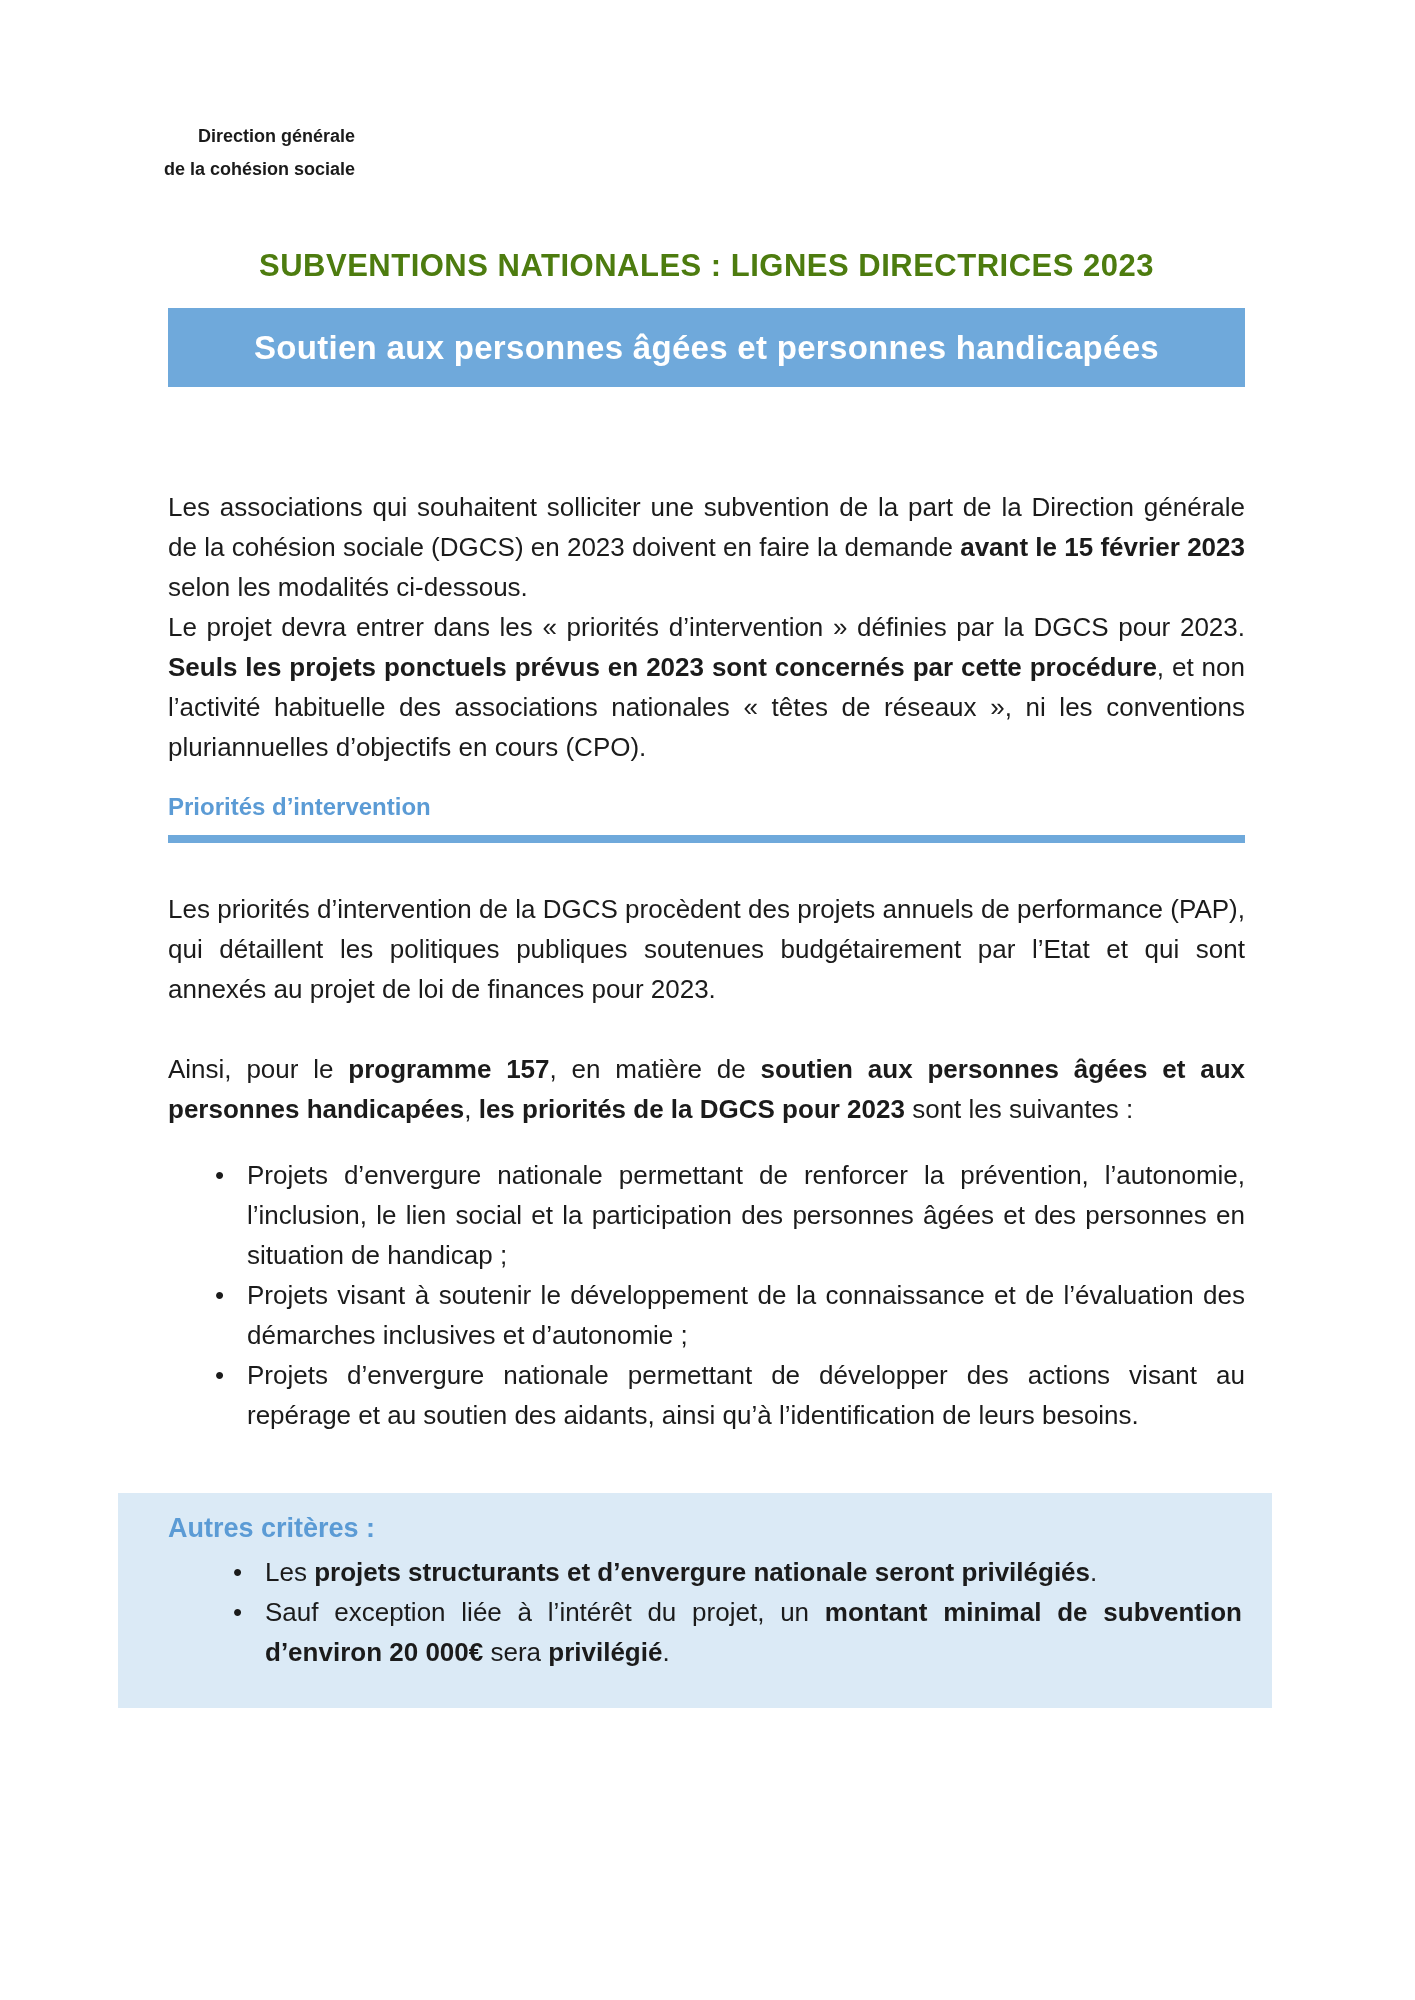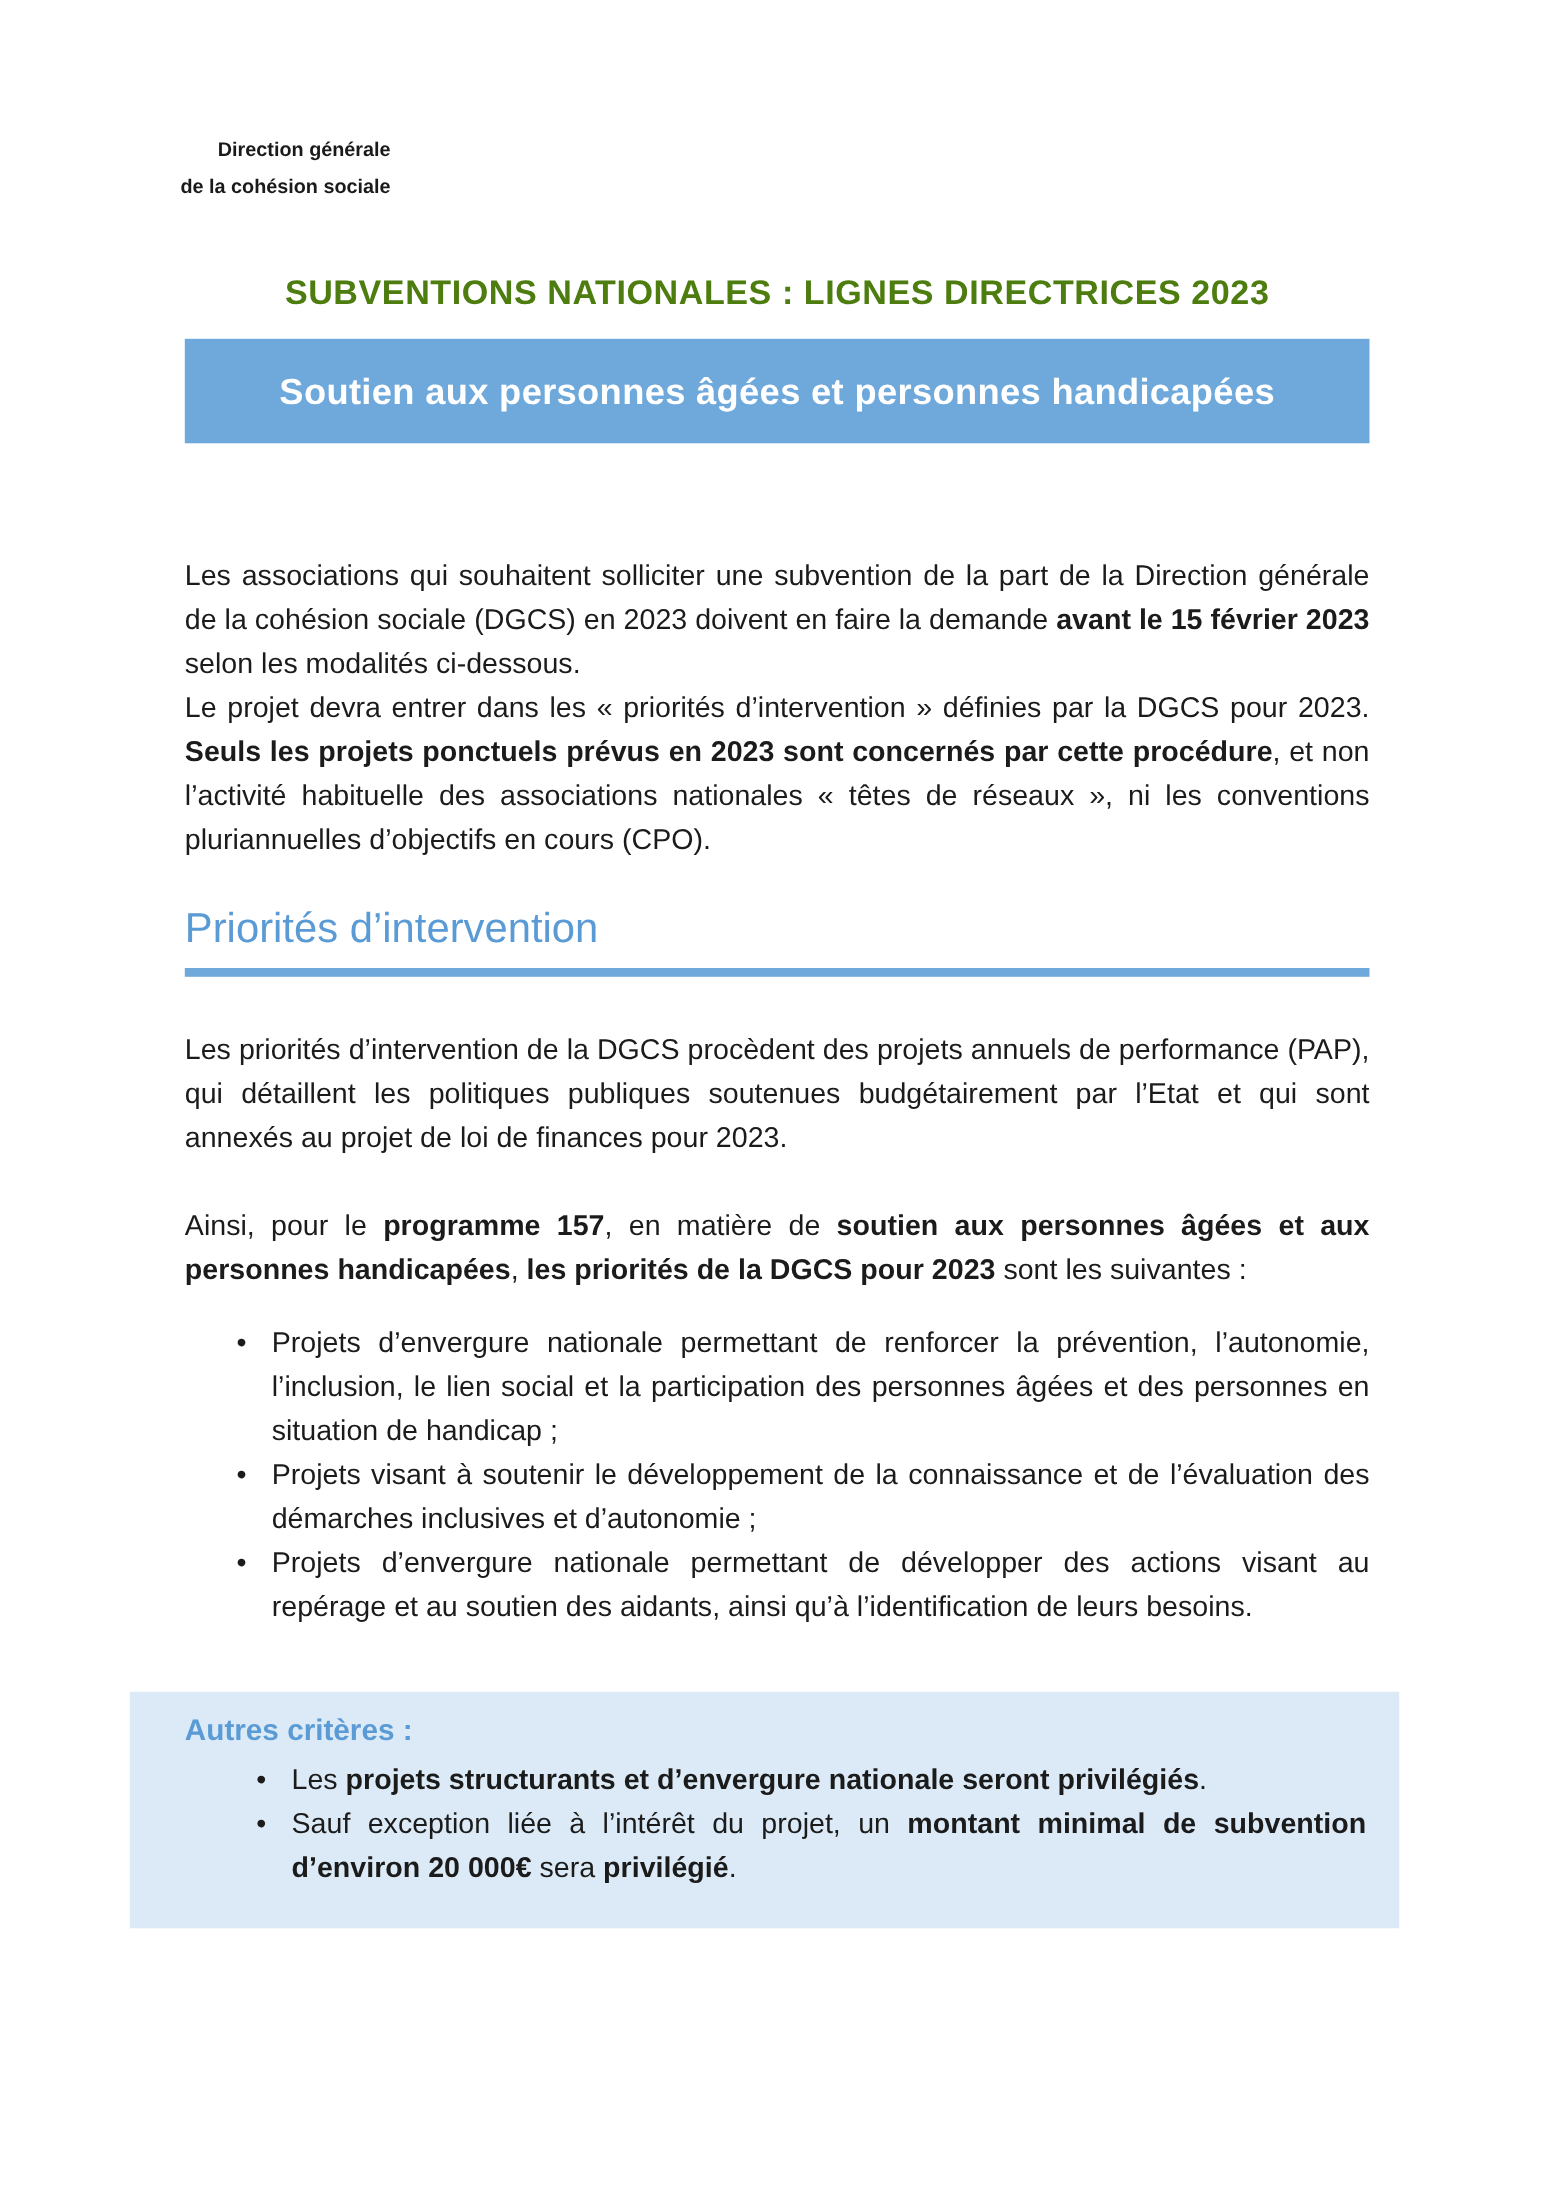--- a/index.html
+++ b/index.html
@@ -61,43 +61,43 @@
   .doc-title{
     margin-top:62px;
     text-align:center;
     font-size:31px;
     font-weight:700;
     letter-spacing:0.5px;
     color:#4d7c0f;
   }
   .banner{
     margin-top:24px;
-    height:95px;
+    height:79px;
     background:var(--banner);
     display:flex;
     align-items:center;
     justify-content:center;
   }
   .banner-text{
     color:#ffffff;
     font-size:33px;
     font-weight:700;
     letter-spacing:0.3px;
   }
   .body-text{
     font-size:26px;
     line-height:40px;
     text-align:justify;
   }
   .intro{margin-top:100px;}
   .intro p{margin:0;}
   .section-heading{
-    margin-top:40px;
-    font-size:38px;
-    font-weight:400;
+    margin-top:26px;
+    font-size:24px;
+    font-weight:700;
     color:var(--accent);
   }
   .section-bar{
     margin-top:14px;
     height:8px;
     background:var(--bar);
   }
   .para1{margin-top:46px;}
   .para2{margin-top:40px;}
   ul.bullets{

